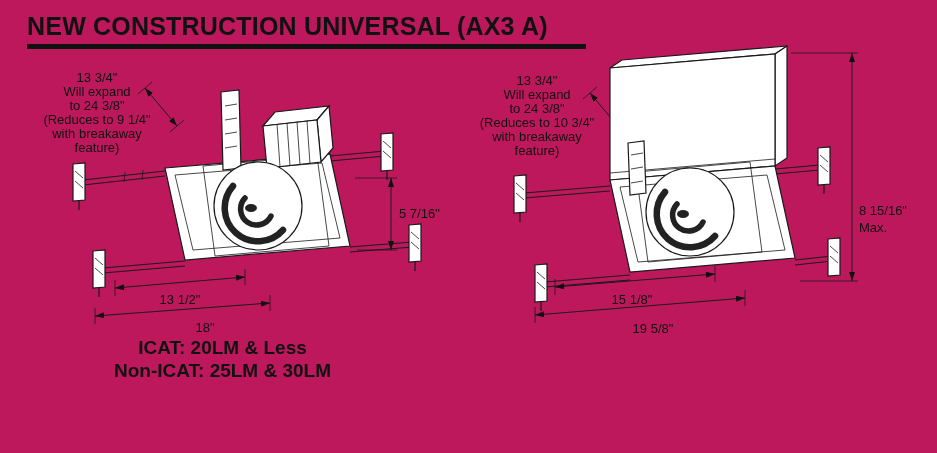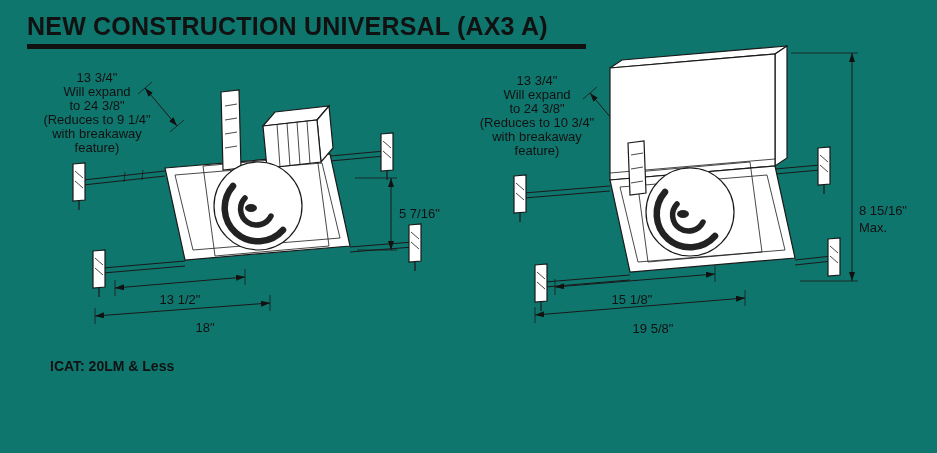--- a/index.html
+++ b/index.html
@@ -1,33 +1,33 @@
 <!DOCTYPE html>
 <html><head>
 <meta charset="utf-8">
 <style>
   html,body{margin:0;padding:0;background:#fff;}
   .page{
-    position:relative;width:937px;height:453px;background:#0f766e;overflow:hidden;
+    position:relative;width:937px;height:453px;background:#be185d;overflow:hidden;
     font-family:"Liberation Sans", sans-serif;color:#111;
   }
   .title{
     position:absolute;left:27px;top:12px;font-size:25px;font-weight:700;
     letter-spacing:.2px;white-space:nowrap;
   }
   .title-rule{position:absolute;left:27px;top:44px;width:559px;height:5px;background:#111;}
   svg{position:absolute;}
   svg .t{font:13px "Liberation Sans", sans-serif;fill:#111;}
   .ln{stroke:#1a1a1a;stroke-width:1.2;fill:none;}
   .thin{stroke:#1a1a1a;stroke-width:0.8;fill:none;}
   .solid{stroke:#1a1a1a;stroke-width:1.2;fill:#fff;}
   .dimln{stroke:#1a1a1a;stroke-width:1;fill:none;}
   .swirl{stroke:#222;fill:none;stroke-linecap:round;}
   .caption{
-    position:absolute;top:355px;font-size:14px;font-weight:700;line-height:23px;
+    position:absolute;top:336px;font-size:19px;font-weight:700;text-align:center;line-height:23px;
   }
   .caption-left{left:50px;width:345px;}
   .caption-right{left:540px;width:320px;}
 </style>
 </head>
 <body>
 
 <div class="page">
 
   <div class="title">NEW CONSTRUCTION UNIVERSAL (AX3 A)</div>
@@ -254,15 +254,16 @@
     <g>
       <line class="thin" x1="75" y1="262" x2="75" y2="278"></line>
       <line class="thin" x1="285" y1="245" x2="285" y2="261"></line>
       <line class="dimln" x1="75" y1="270" x2="285" y2="253" marker-start="url(#arrow-r)" marker-end="url(#arrow-r)"></line>
       <text class="t" x="193" y="288" text-anchor="middle">19 5/8"</text>
     </g>
   </svg>
 
   <div class="caption caption-left">
     <div>ICAT: 20LM &amp; Less</div>
+    <div>Non-ICAT: 25LM &amp; 30LM</div>
   </div>
 
 </div>
 
 </body></html>

